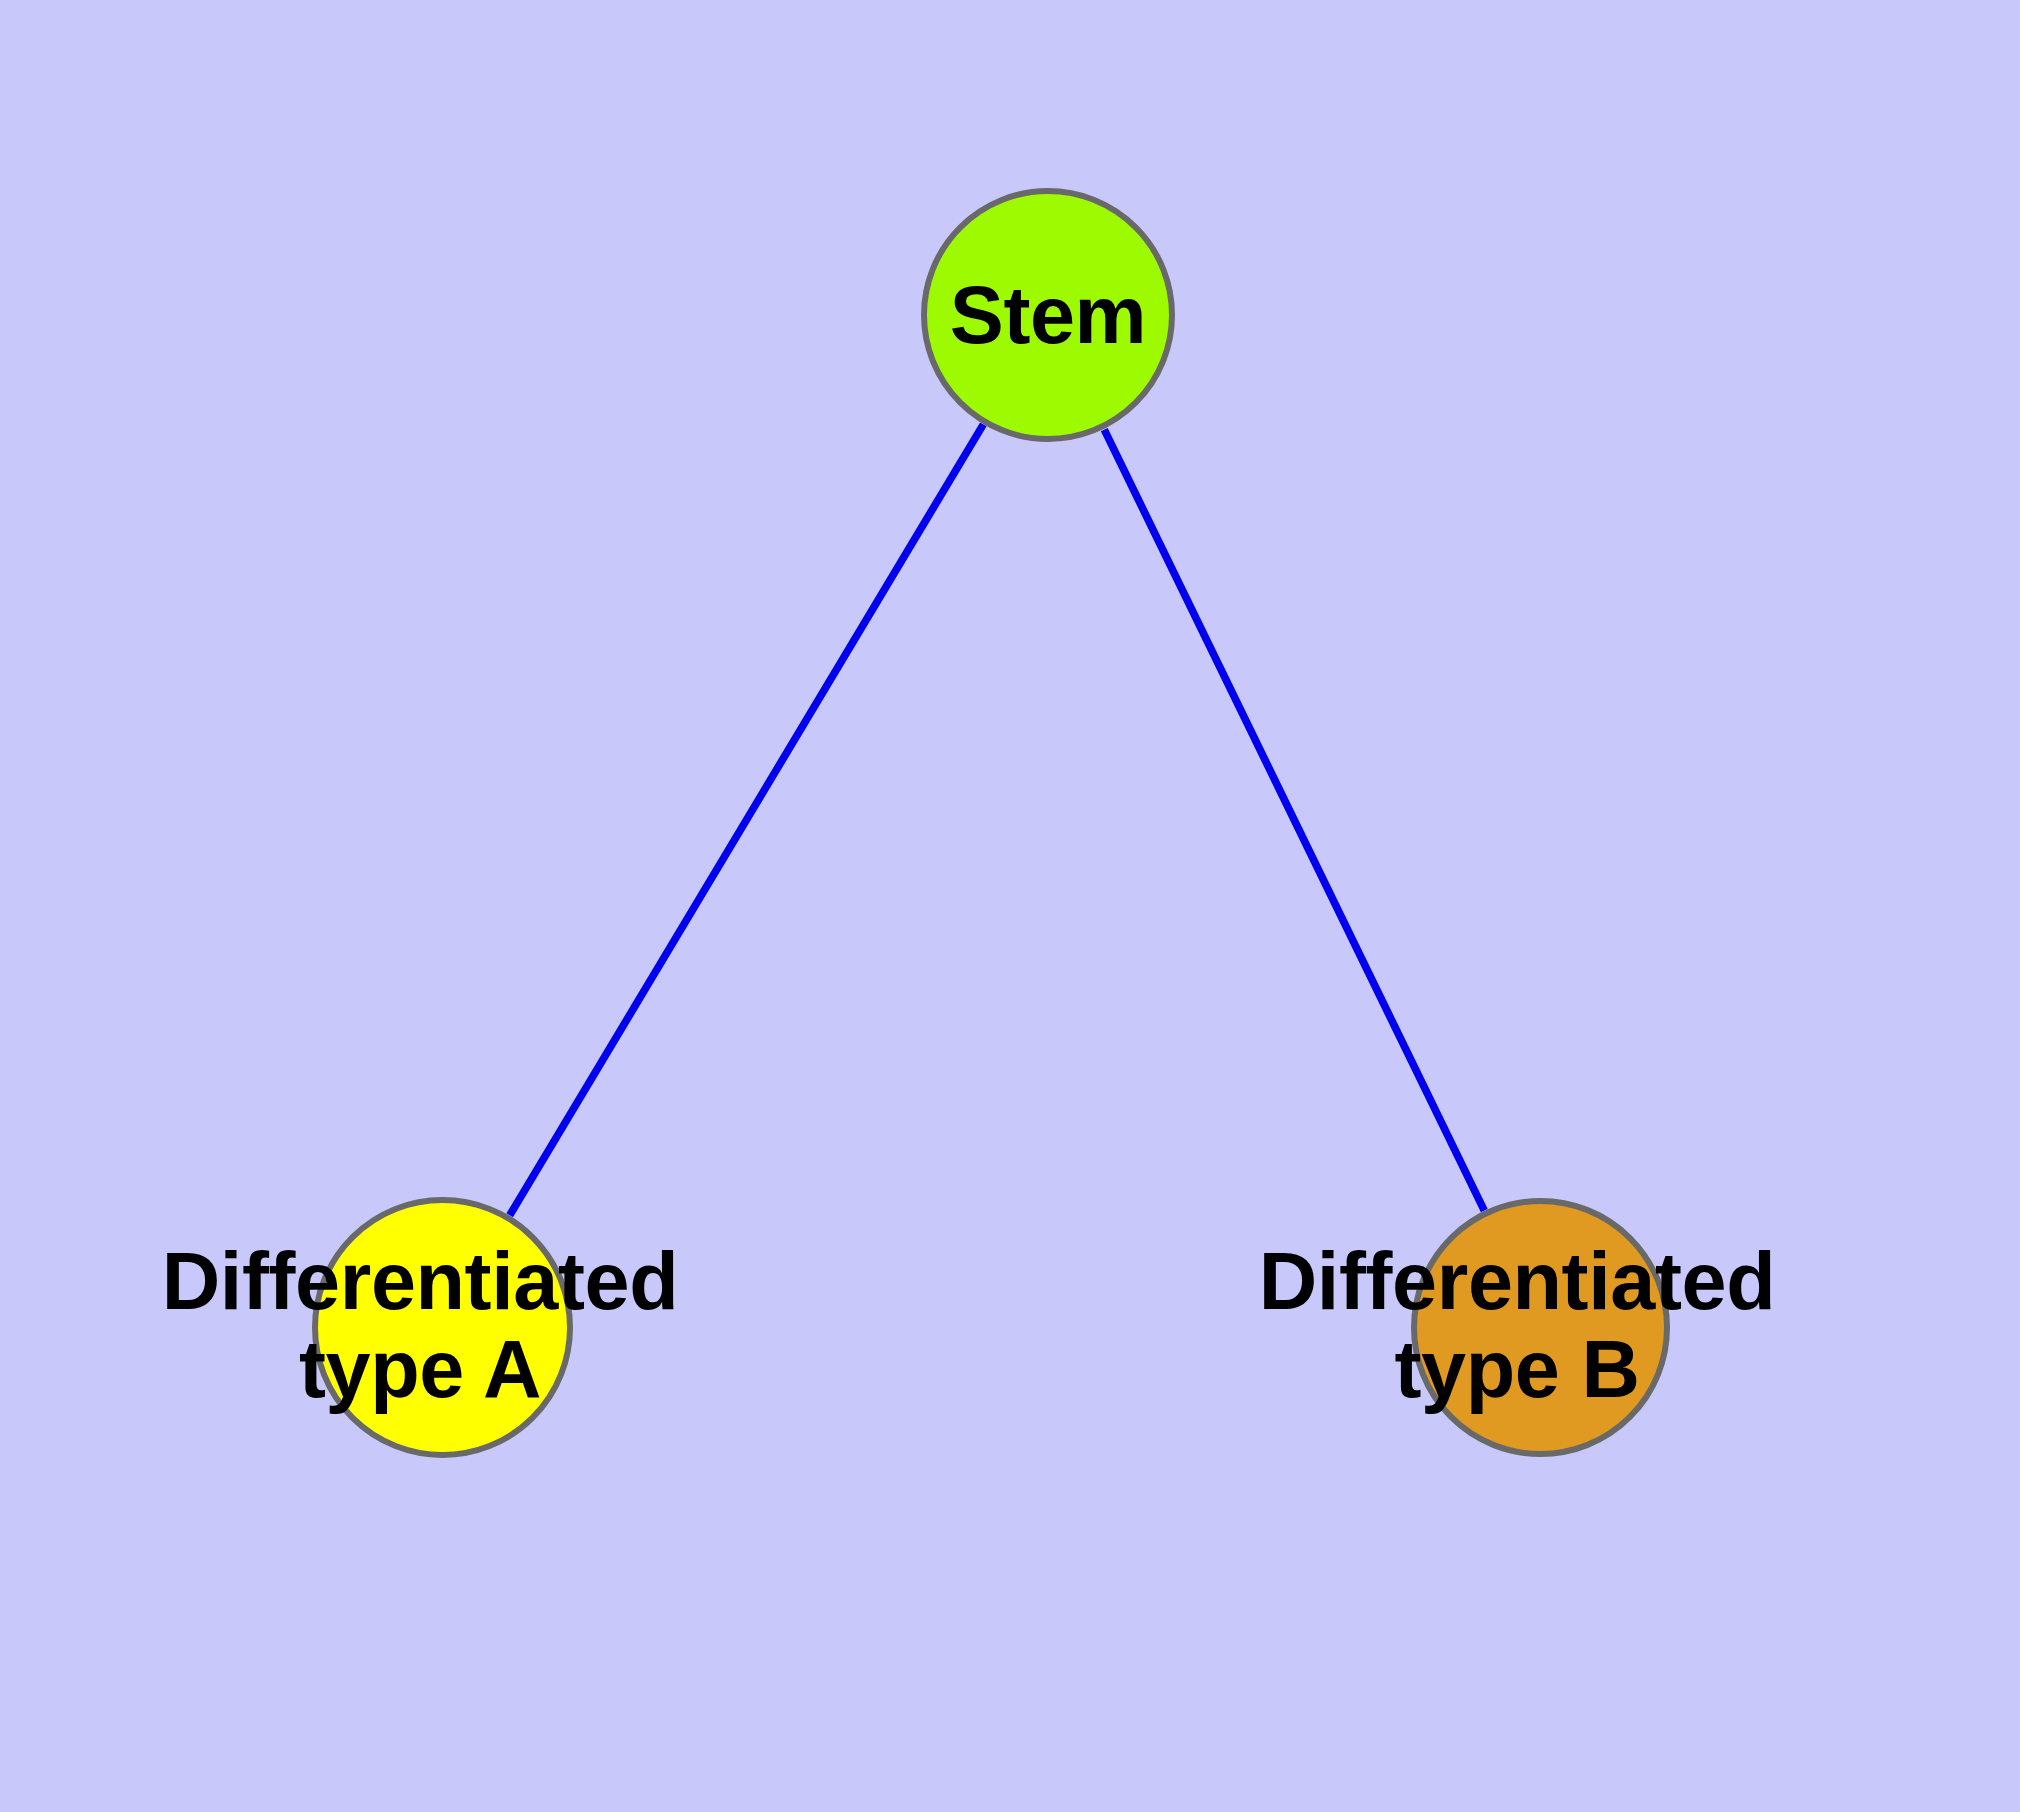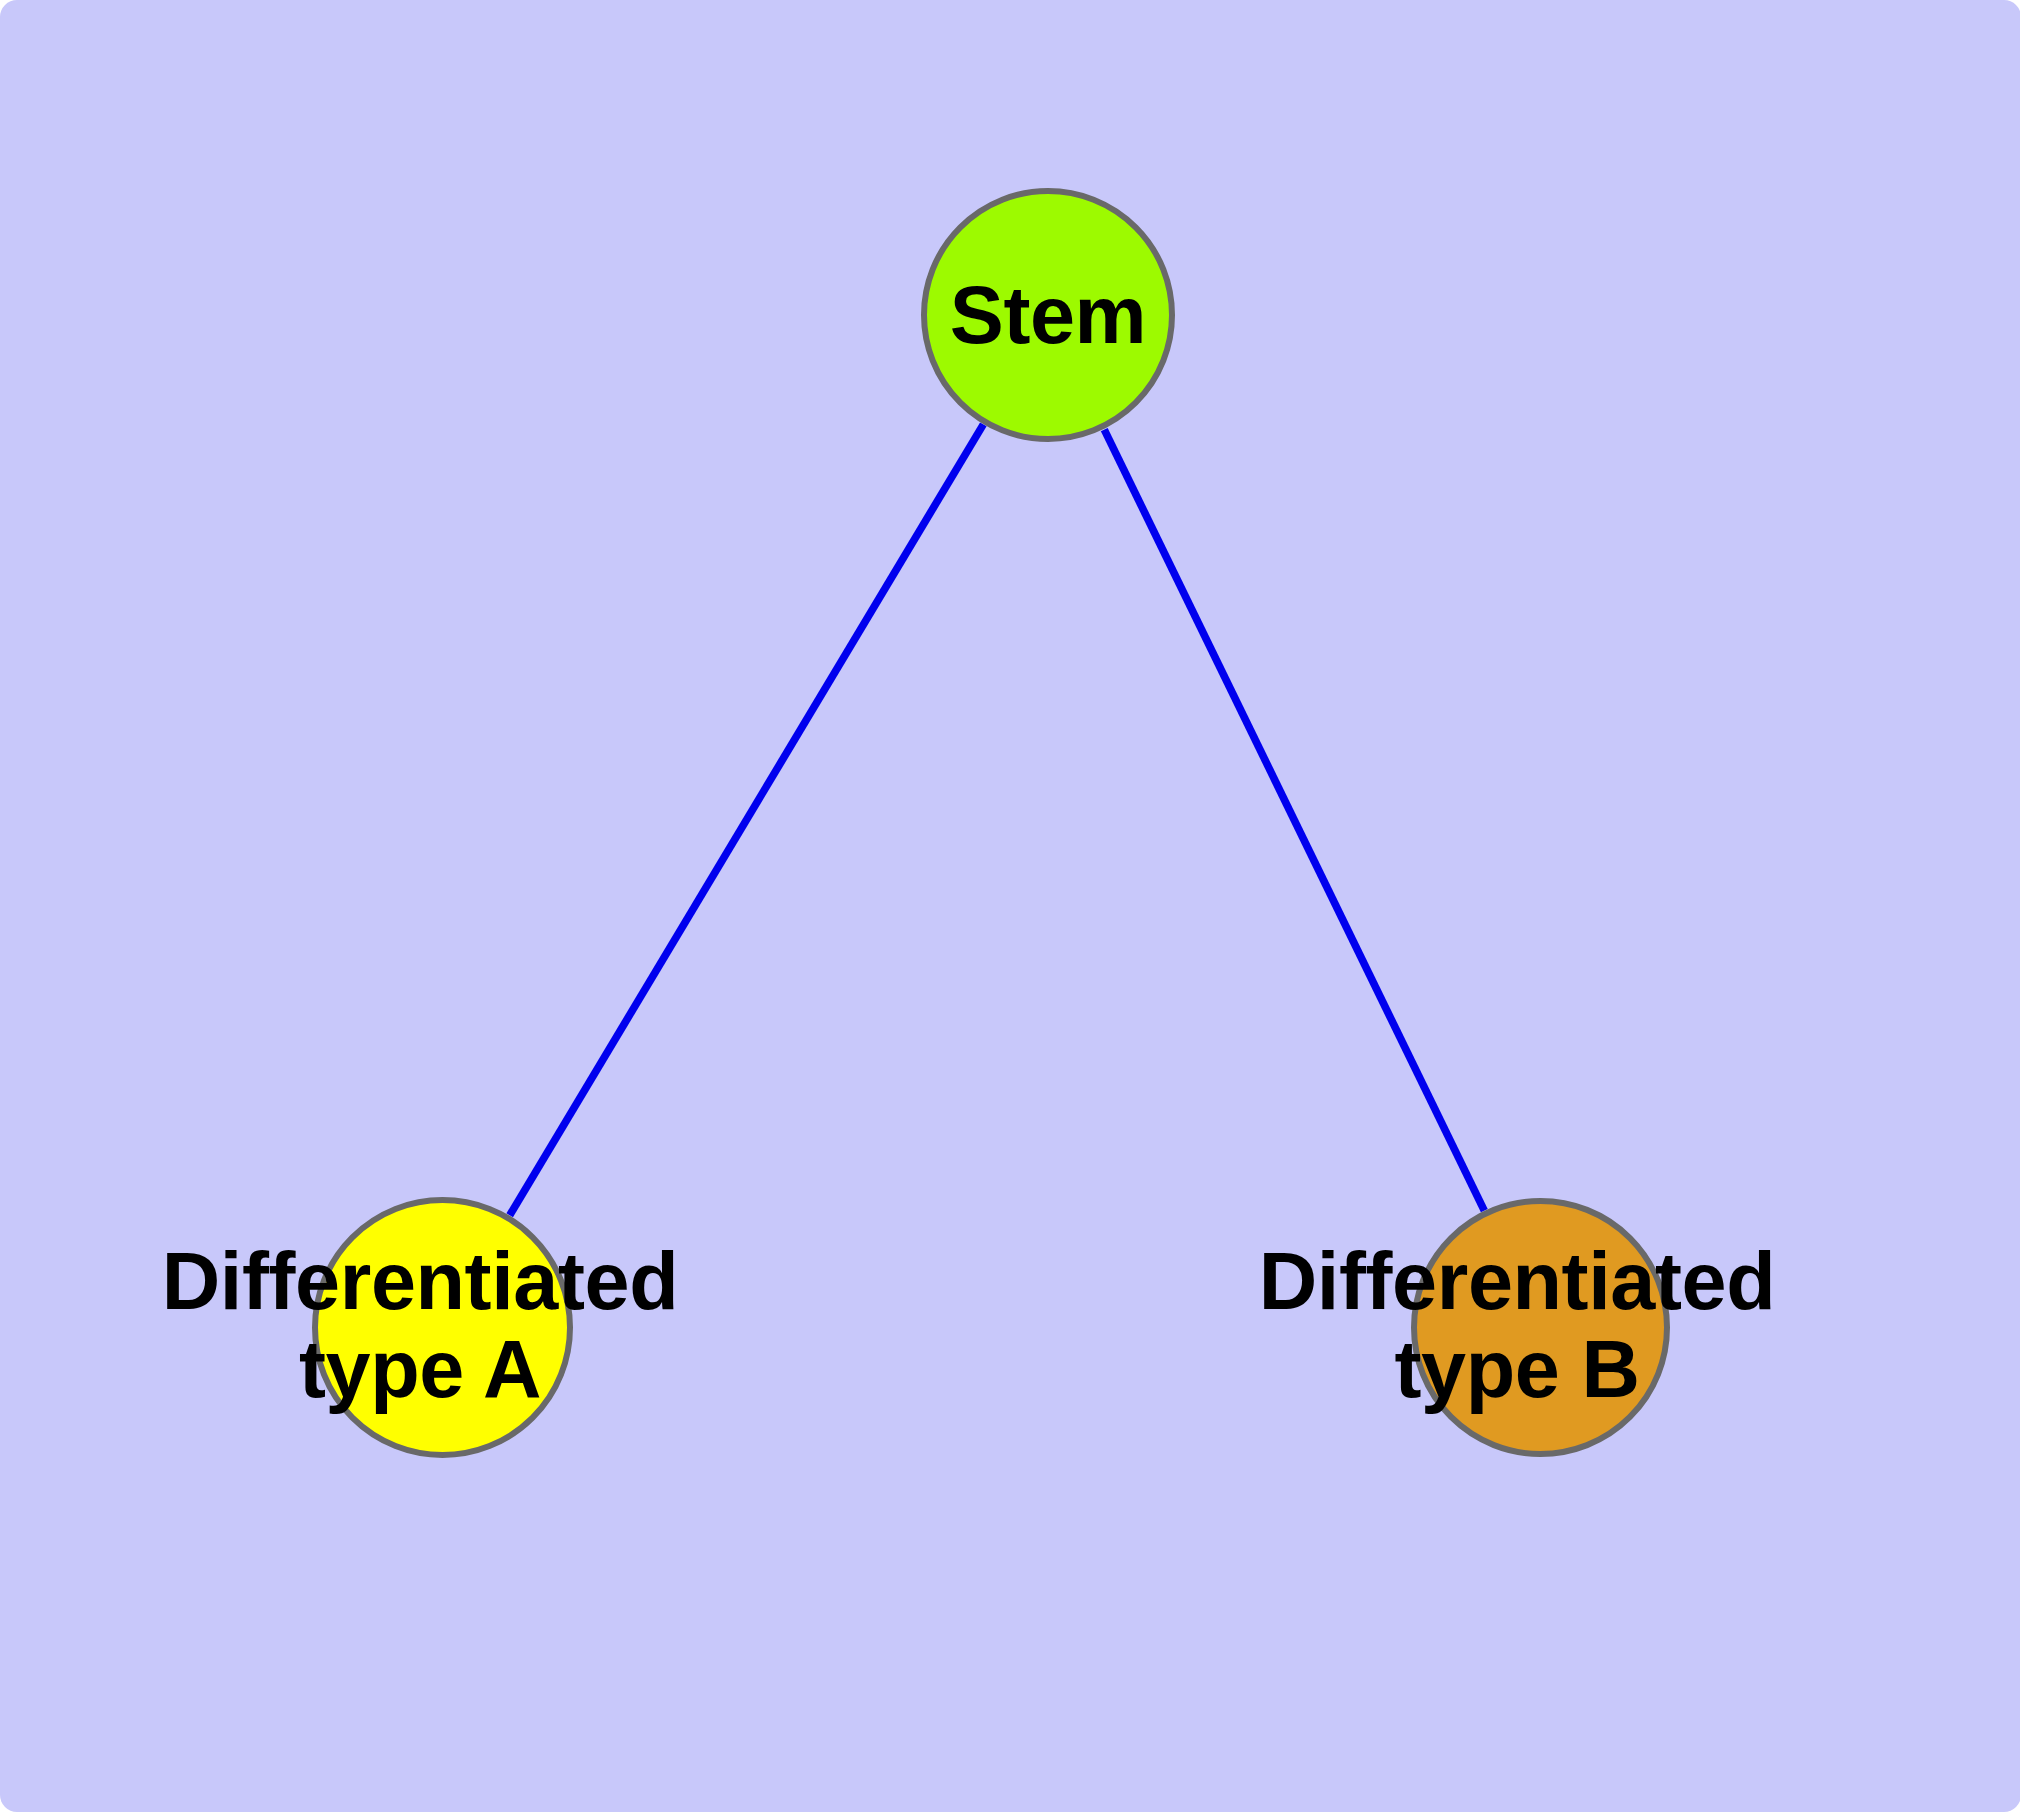--- a/index.html
+++ b/index.html
@@ -42,21 +42,21 @@
     text-align: center;
     white-space: pre;
     letter-spacing: -0.4px;
     transform: translate(-50%, -50%);
     pointer-events: none;
   }
 </style>
 </head>
 <body style="width: 2021px; height: 1812px;">
 
-<div id="graph-canvas" style="width: 2021px; height: 1812px; background: rgb(200, 200, 250); border-radius: 17px;">
+<div id="graph-canvas" style="width: 2021px; height: 1812px; background: rgb(200, 200, 250);">
 
   <svg id="edge-layer" viewBox="0 0 2384 2138">
     <line x1="1159.9366163819955" y1="500.69046159426216" x2="601.1184071811514" y2="1433.877792763224" stroke="#0000ee" stroke-width="9" stroke-linecap="butt"></line>
     <line x1="1302.632201544007" y1="506.8792575620389" x2="1751.0551544251127" y2="1428.4231572867204" stroke="#0000ee" stroke-width="9" stroke-linecap="butt"></line>
   </svg>
 
   <div class="graph-node" style="left: 921px; top: 188px; width: 254px; height: 254px; background: rgb(157, 250, 0); border-color: rgb(105, 105, 105); border-width: 6px;"></div>
   <div class="graph-node" style="left: 312px; top: 1197px; width: 261px; height: 261px; background: rgb(255, 255, 0); border-color: rgb(105, 105, 105); border-width: 6px;"></div>
   <div class="graph-node" style="left: 1411px; top: 1198px; width: 259px; height: 259px; background: rgb(224, 154, 33); border-color: rgb(105, 105, 105); border-width: 6px;"></div>
 

